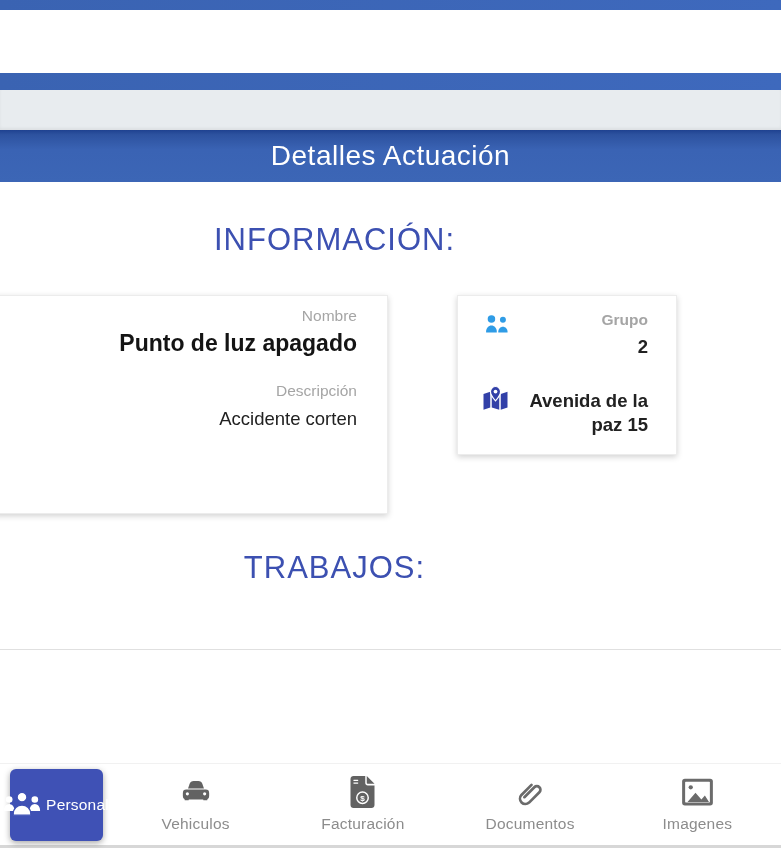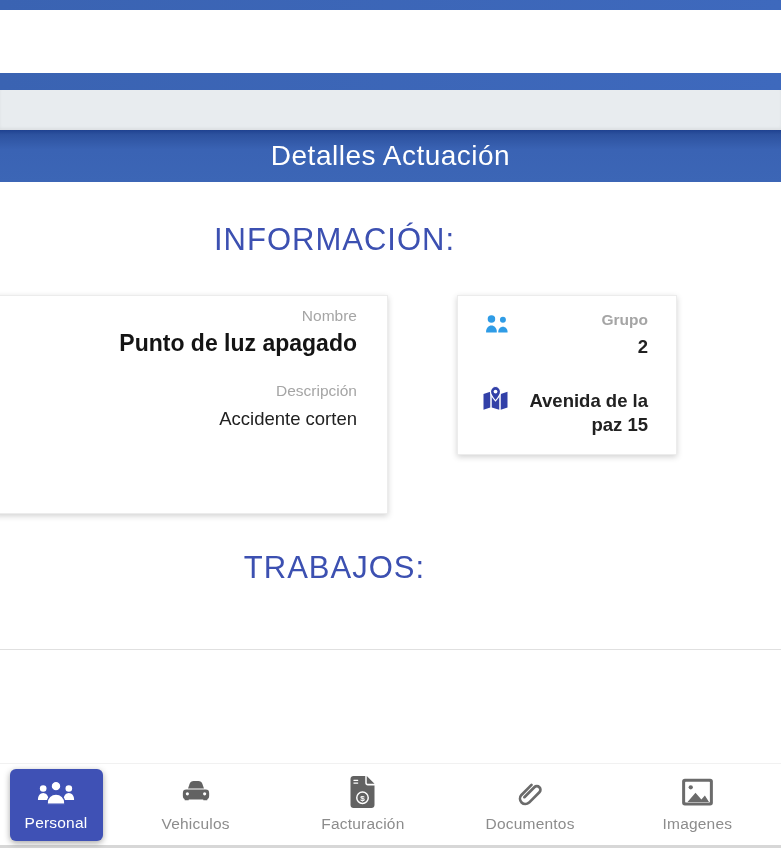--- a/index.html
+++ b/index.html
@@ -55,21 +55,21 @@
             background:#fff; border-top:1px solid #f1f1f1;
             border-bottom:3px solid #d7d7d7;
             display:flex; align-items:center; }
   .tab-item { flex:1; display:flex; flex-direction:column; align-items:center;
               justify-content:center; gap:7px; cursor:pointer; }
   .tab-item .tab-icon { height:32px; display:flex; align-items:center; justify-content:center; }
   .tab-item .tab-label { font-size:15.5px; color:#8c8c8c; letter-spacing:.2px; }
   .tab-item.active { flex:0 0 112px; }
   .tab-tile { width:93px; height:72px; background:#3f51b5; border-radius:6px;
               box-shadow:0 2px 6px rgba(0,0,0,.35);
-              display:flex; flex-direction:column; align-items:center;
+              display:flex; align-items:center;
               justify-content:center; gap:5px; }
   .tab-tile .tab-label { color:#fff; }
 
   svg { display:block; }
 </style>
 </head>
 <body>
 
 <div class="bar-top"></div>
 <div class="band-white"></div>

